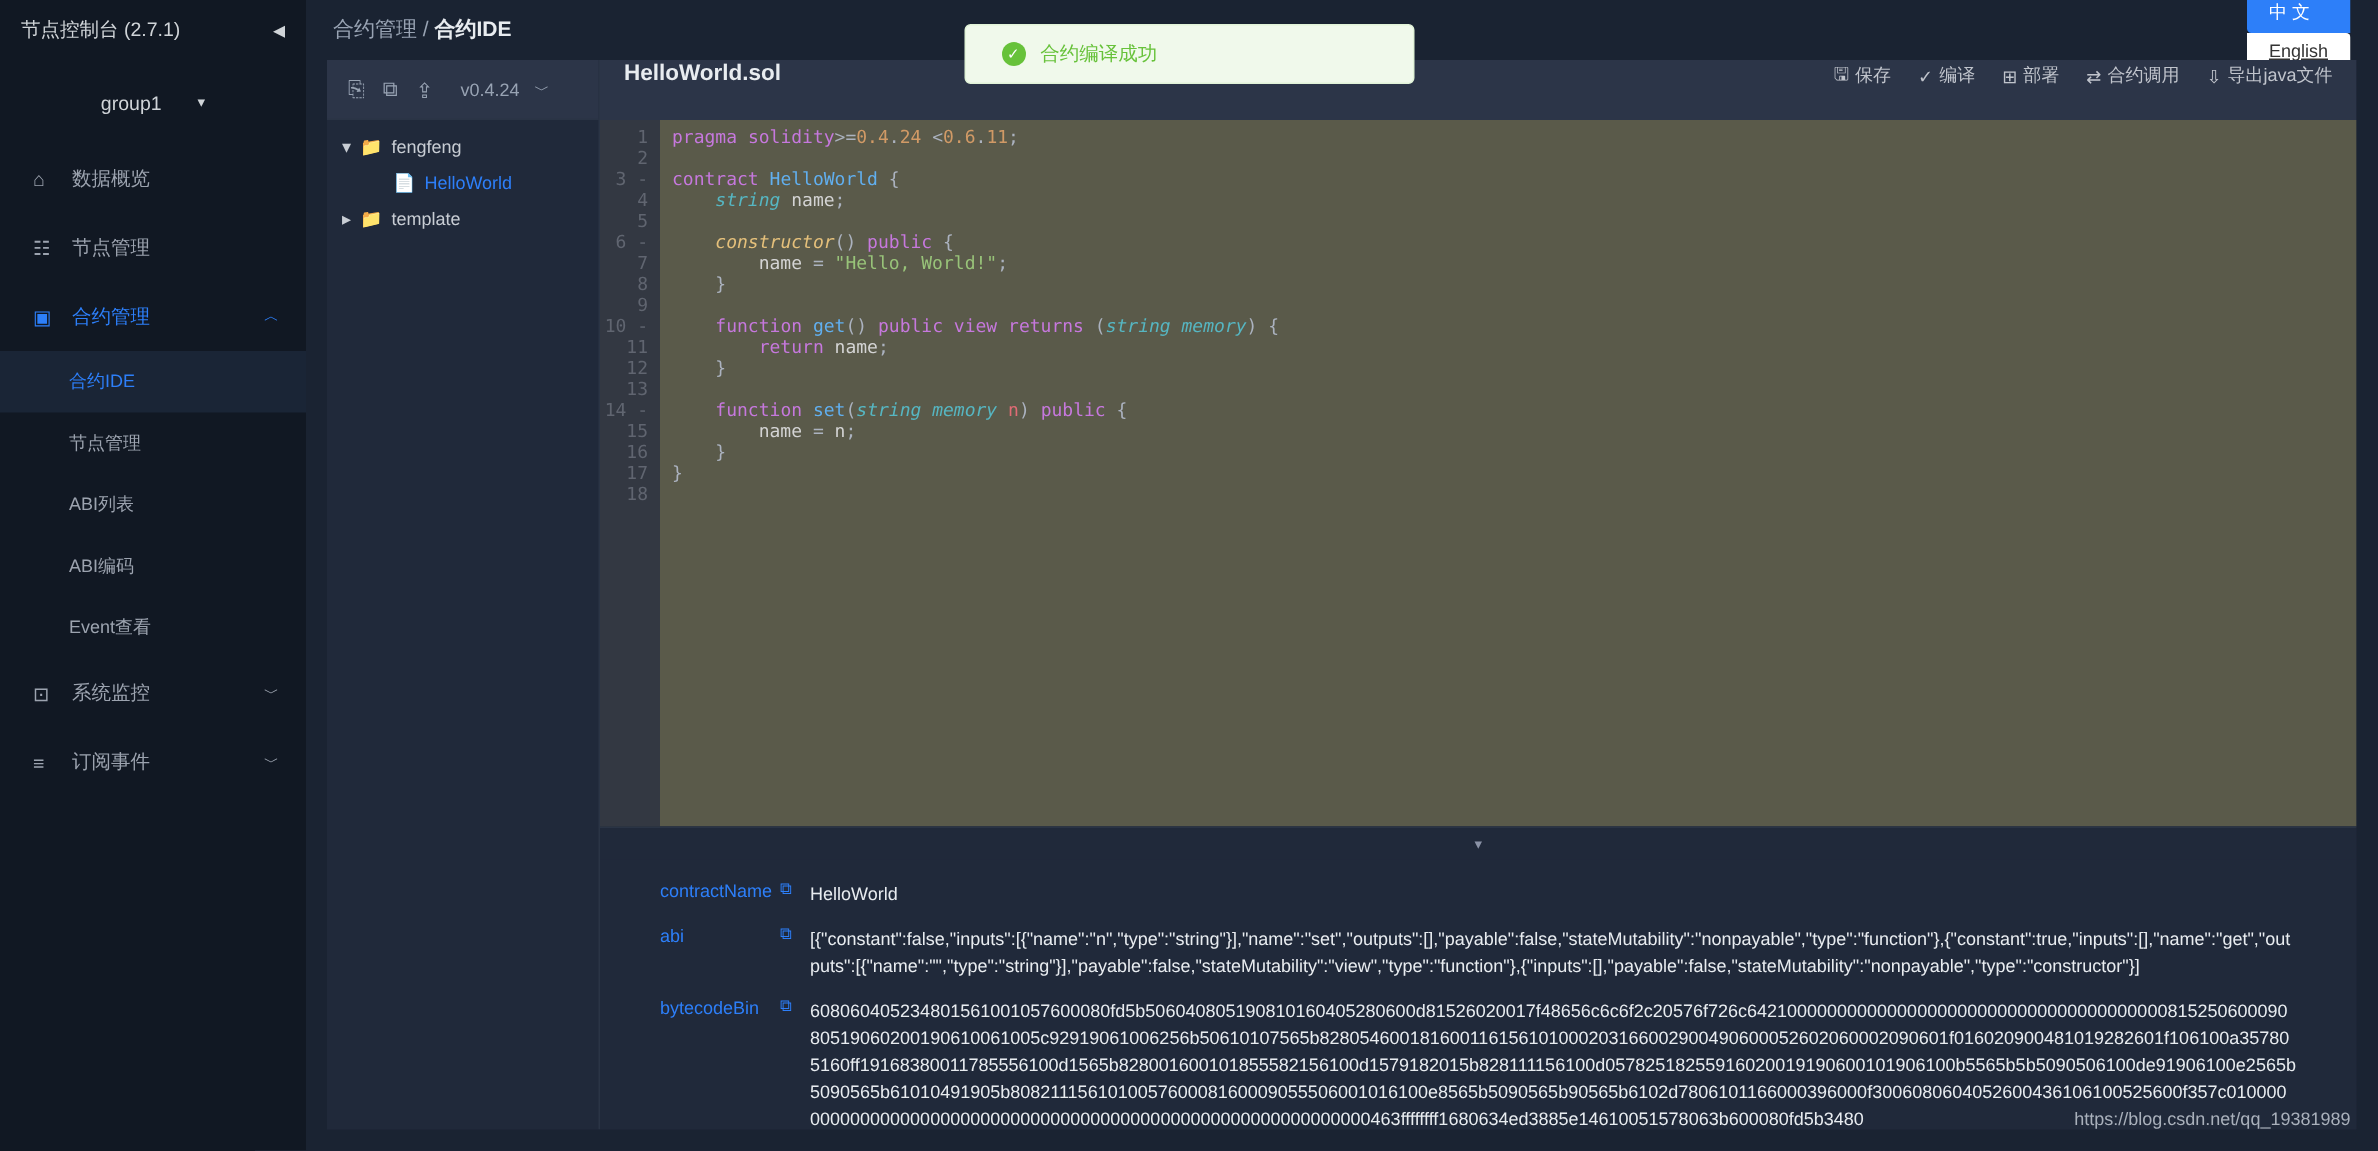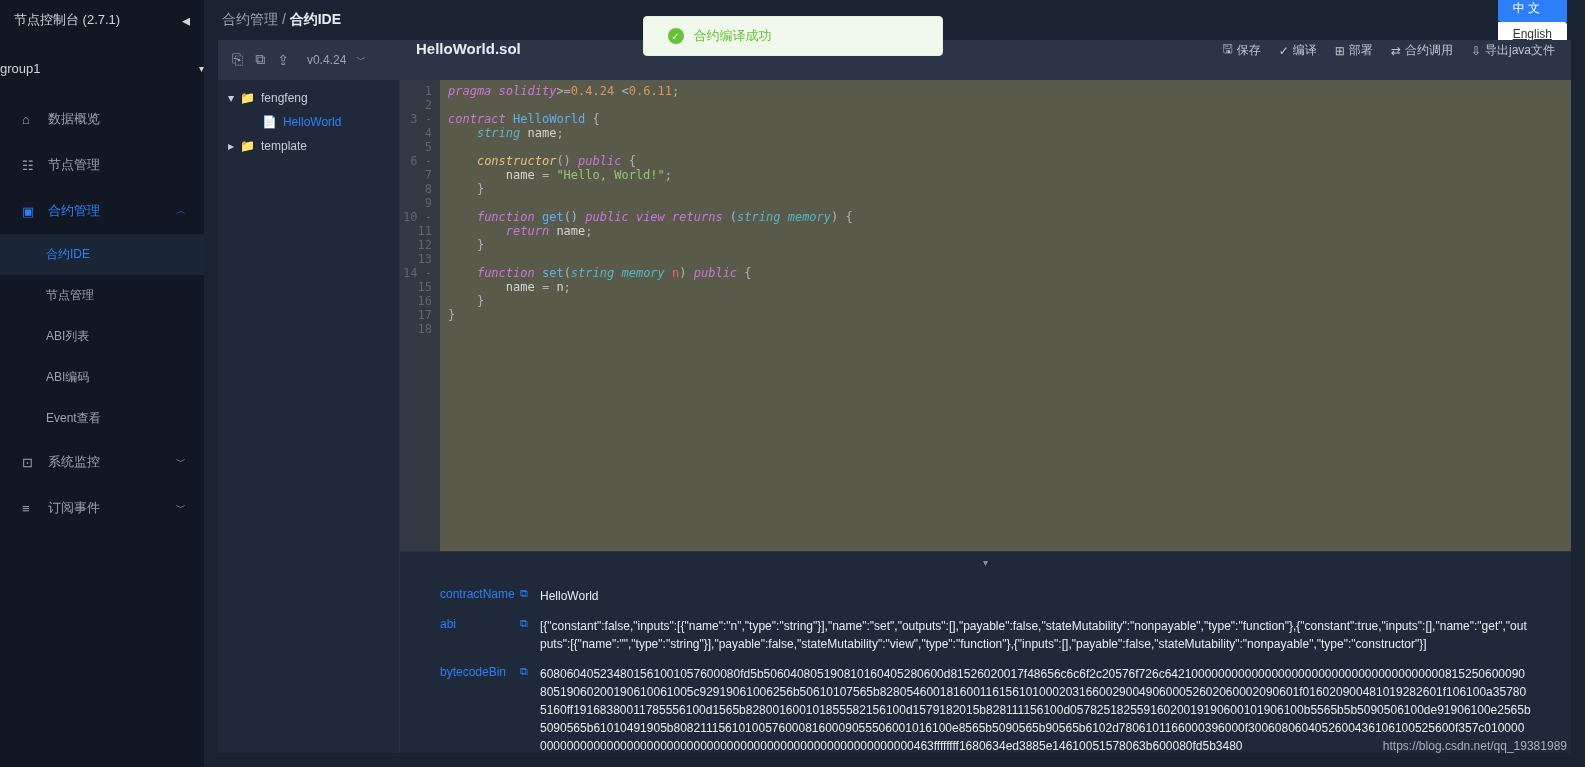--- a/index.html
+++ b/index.html
@@ -3,21 +3,21 @@
 <meta charset="utf-8">
 <style>
 * { box-sizing: border-box; margin: 0; padding: 0; }
 body { font-family: -apple-system, "Microsoft YaHei", sans-serif; background: #1a2332; color: #c0c4cc; font-size: 13px; width: 1585px; height: 767px; overflow: hidden; position: relative; }
 .app { display: flex; height: 100%; }
 
 
 .sidebar { width: 204px; background: #111823; flex-shrink: 0; }
 .sb-header { height: 40px; display: flex; align-items: center; justify-content: space-between; padding: 0 14px; font-size: 13px; color: #d0d4d8; }
 .sb-collapse { font-size: 16px; cursor: pointer; }
-.sb-group { height: 56px; display: flex; align-items: center; justify-content: space-between; gap: 24px; color: #d0d4d8; cursor: pointer; }
+.sb-group { height: 56px; display: flex; align-items: center; justify-content: center; gap: 24px; color: #d0d4d8; cursor: pointer; }
 .sb-item { height: 46px; display: flex; align-items: center; padding: 0 22px; gap: 12px; color: #9ca3af; cursor: pointer; position: relative; }
 .sb-item.active { color: #2d7ff9; }
 .sb-item .chev { position: absolute; right: 18px; font-size: 10px; }
 .sb-sub { height: 41px; display: flex; align-items: center; padding-left: 46px; color: #9ca3af; cursor: pointer; font-size: 12px; }
 .sb-sub.active { color: #2d7ff9; background: #1a2536; }
 .sb-icon { width: 14px; display: inline-block; }
 
 
 .main { flex: 1; display: flex; flex-direction: column; background: #1a2332; }
 .topbar { height: 40px; display: flex; align-items: center; justify-content: space-between; padding: 16px 18px; }
@@ -45,21 +45,21 @@
 .editor-wrap { flex: 1; display: flex; flex-direction: column; }
 .editor-head { height: 40px; display: flex; align-items: flex-start; justify-content: space-between; padding: 0 16px; background: #2c3548;}
 .filename { color: #e8ecf0; font-weight: bold; font-size: 15px;}
 .toolbar { display: flex; gap: 18px; }
 .tb-btn { display: flex; align-items: center; gap: 4px; color: #c0c4cc; cursor: pointer; font-size: 12px; }
 
 .code-area { flex: 1; display: flex; background: #5a5a4a; overflow: hidden; }
 .gutter { width: 40px; background: #333842; text-align: right; padding: 4px 8px 4px 0; color: #606570; font-family: Consolas, monospace; font-size: 12px; line-height: 14px; }
 .gutter div { height: 14px; }
 .code { flex: 1; padding: 4px 8px; font-family: Consolas, monospace; font-size: 12px; line-height: 14px; white-space: pre; color: #d4d4d4; background: #5a5a4a;}
-.kw { color: #c678dd; font-style: italic;}
+.kw { color: #c678dd; }
 .ty { color: #56b6c2; font-style: italic;}
 .fn { color: #61afef; }
 .st { color: #98c379; }
 .nm { color: #d19a66; }
 .op { color: #abb2bf; }
 .vr { color: #e06c75; }
 .pc { color: #e5c07b; font-style: italic;}
 
 .collapse-bar { height: 22px; background: #20293a; border-top: 1px solid #2a3445; display: flex; align-items: center; justify-content: center; color: #8a92a6; cursor: pointer; font-size: 10px;}
 

